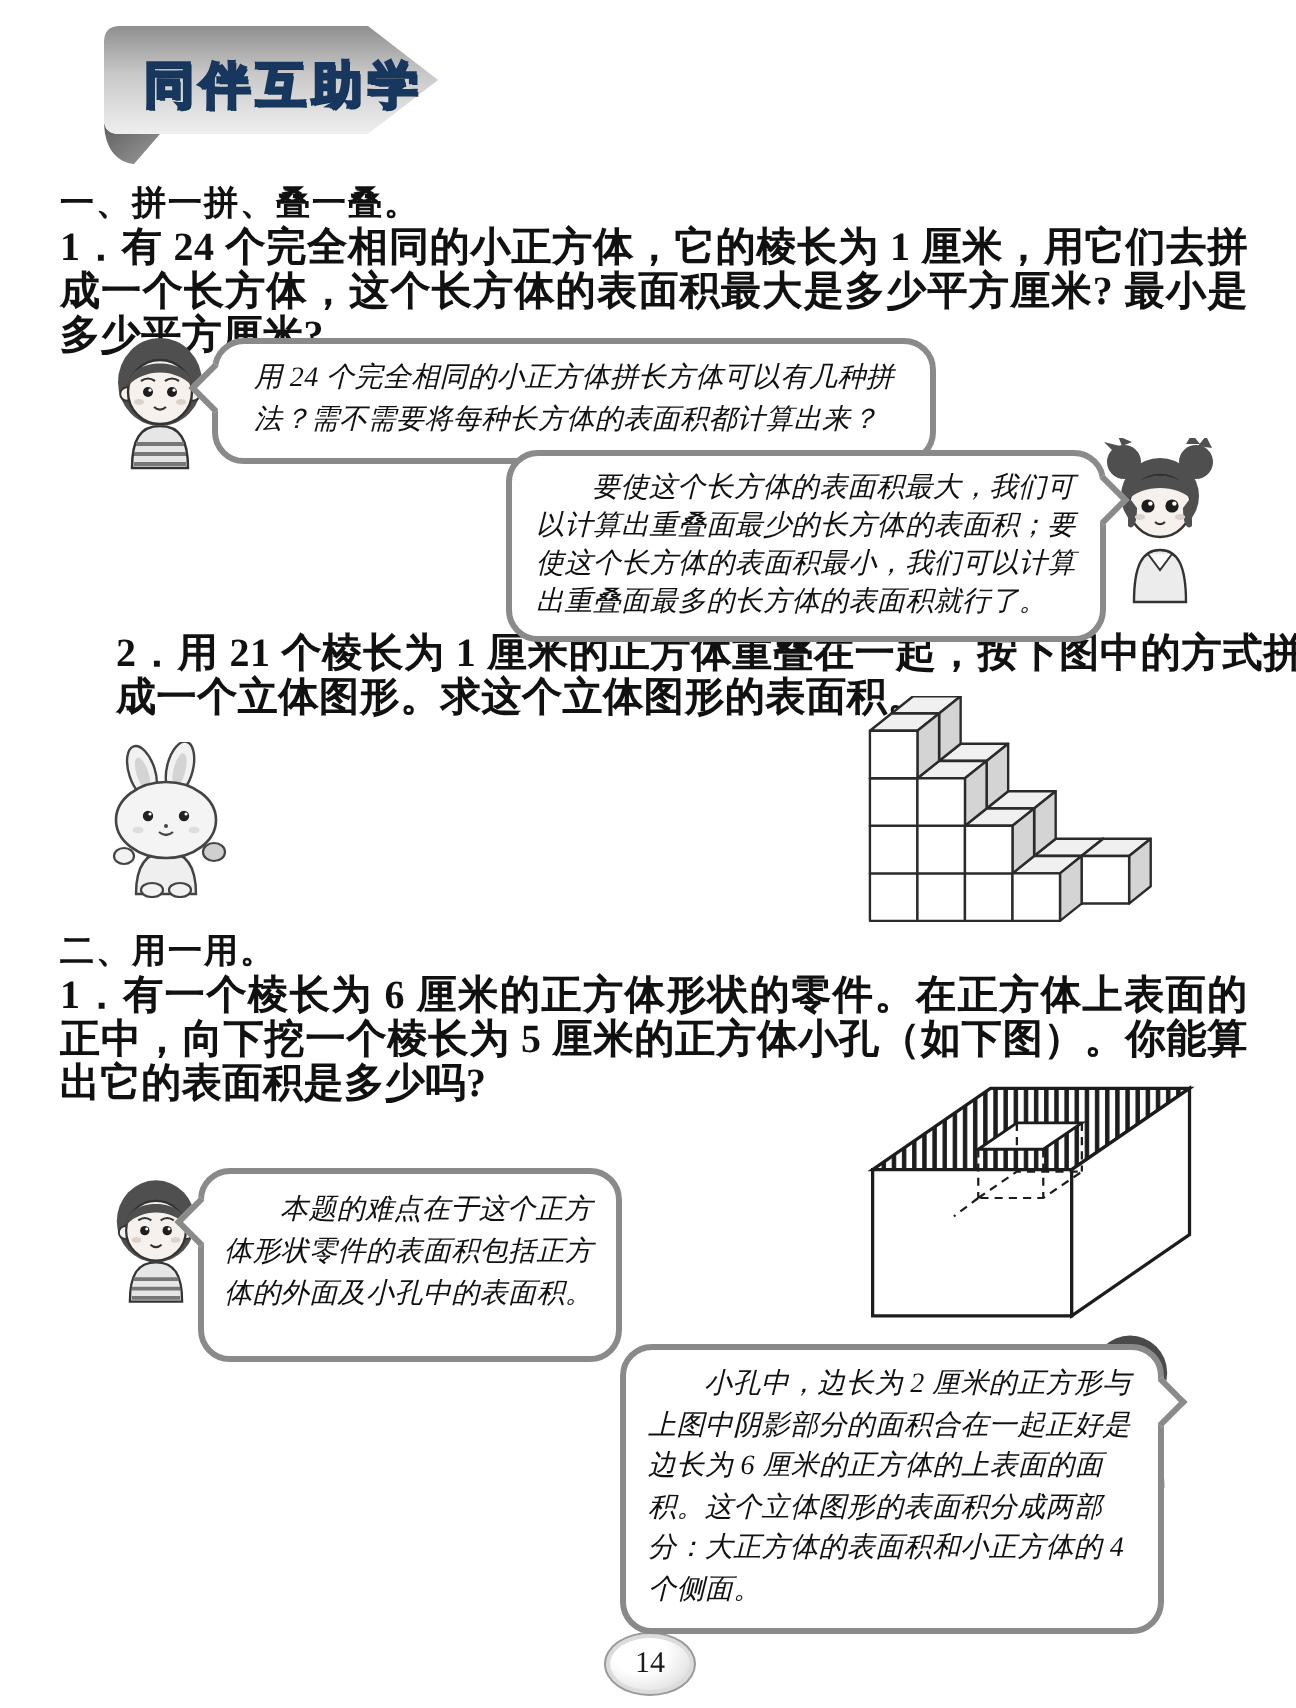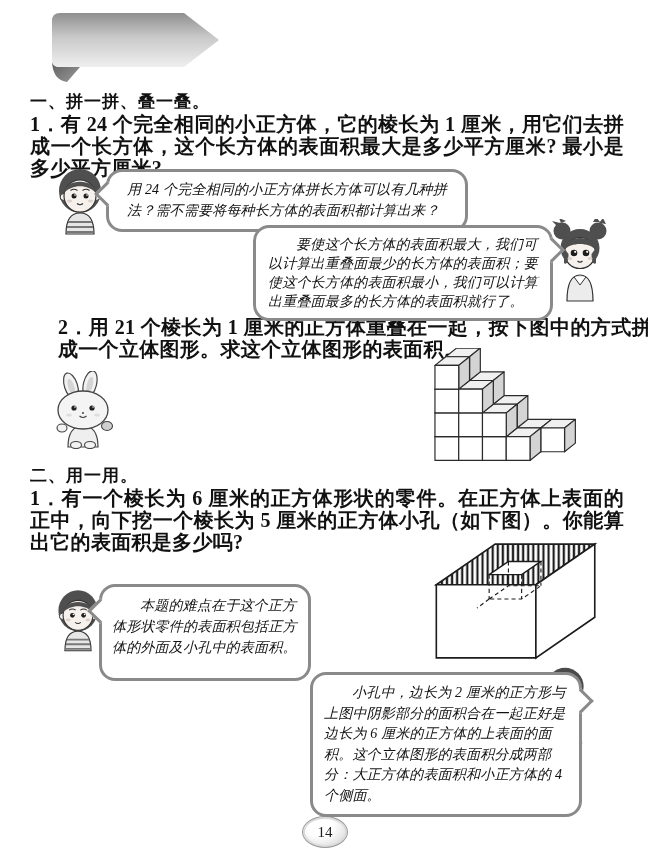--- a/index.html
+++ b/index.html
@@ -56,20 +56,21 @@
         <stop offset="1" stop-color="#efefef"></stop>
       </linearGradient>
       <linearGradient id="foldGrad" x1="0" y1="0" x2="1" y2="1">
         <stop offset="0" stop-color="#5d5d5d"></stop>
         <stop offset="1" stop-color="#9a9a9a"></stop>
       </linearGradient>
     </defs>
     <path d="M8,50 C8,64 14,71 23,72 L36,57 L14,57 Q8,56 8,50 Z" fill="url(#foldGrad)"></path>
     <path d="M16,3 L140,3 L175,30 L140,57 L16,57 Q8,57 8,49 L8,11 Q8,3 16,3 Z" fill="url(#ribbonGrad)"></path>
   </svg>
+  <div class="banner-title">同伴互助学</div>
 
   <div class="heading" style="left:30px;top:90px;">一、拼一拼、叠一叠。</div>
   <div class="problem" style="left:30px;top:113px;width:594px;">1．有 24 个完全相同的小正方体，它的棱长为 1 厘米，用它们去拼成一个长方体，这个长方体的表面积最大是多少平方厘米? 最小是多少平方厘米?</div>
 
   <svg class="avatar" style="left:50px;top:166px;" width="60" height="70" viewBox="0 0 60 70">
     <path d="M16,68 C16,54 20,47 30,47 C40,47 44,54 44,68 Z" fill="#e6e6e6" stroke="#333" stroke-width="1.2"></path>
     <path d="M18,56 H42 M17,61 H43 M17,66 H43" stroke="#777" stroke-width="2" fill="none"></path>
     <ellipse cx="30" cy="25" rx="21" ry="22" fill="#4f4f4f"></ellipse>
     <circle cx="13.5" cy="31" r="3.4" fill="#f6f1ec" stroke="#333" stroke-width="1"></circle>
     <circle cx="46.5" cy="31" r="3.4" fill="#f6f1ec" stroke="#333" stroke-width="1"></circle>

